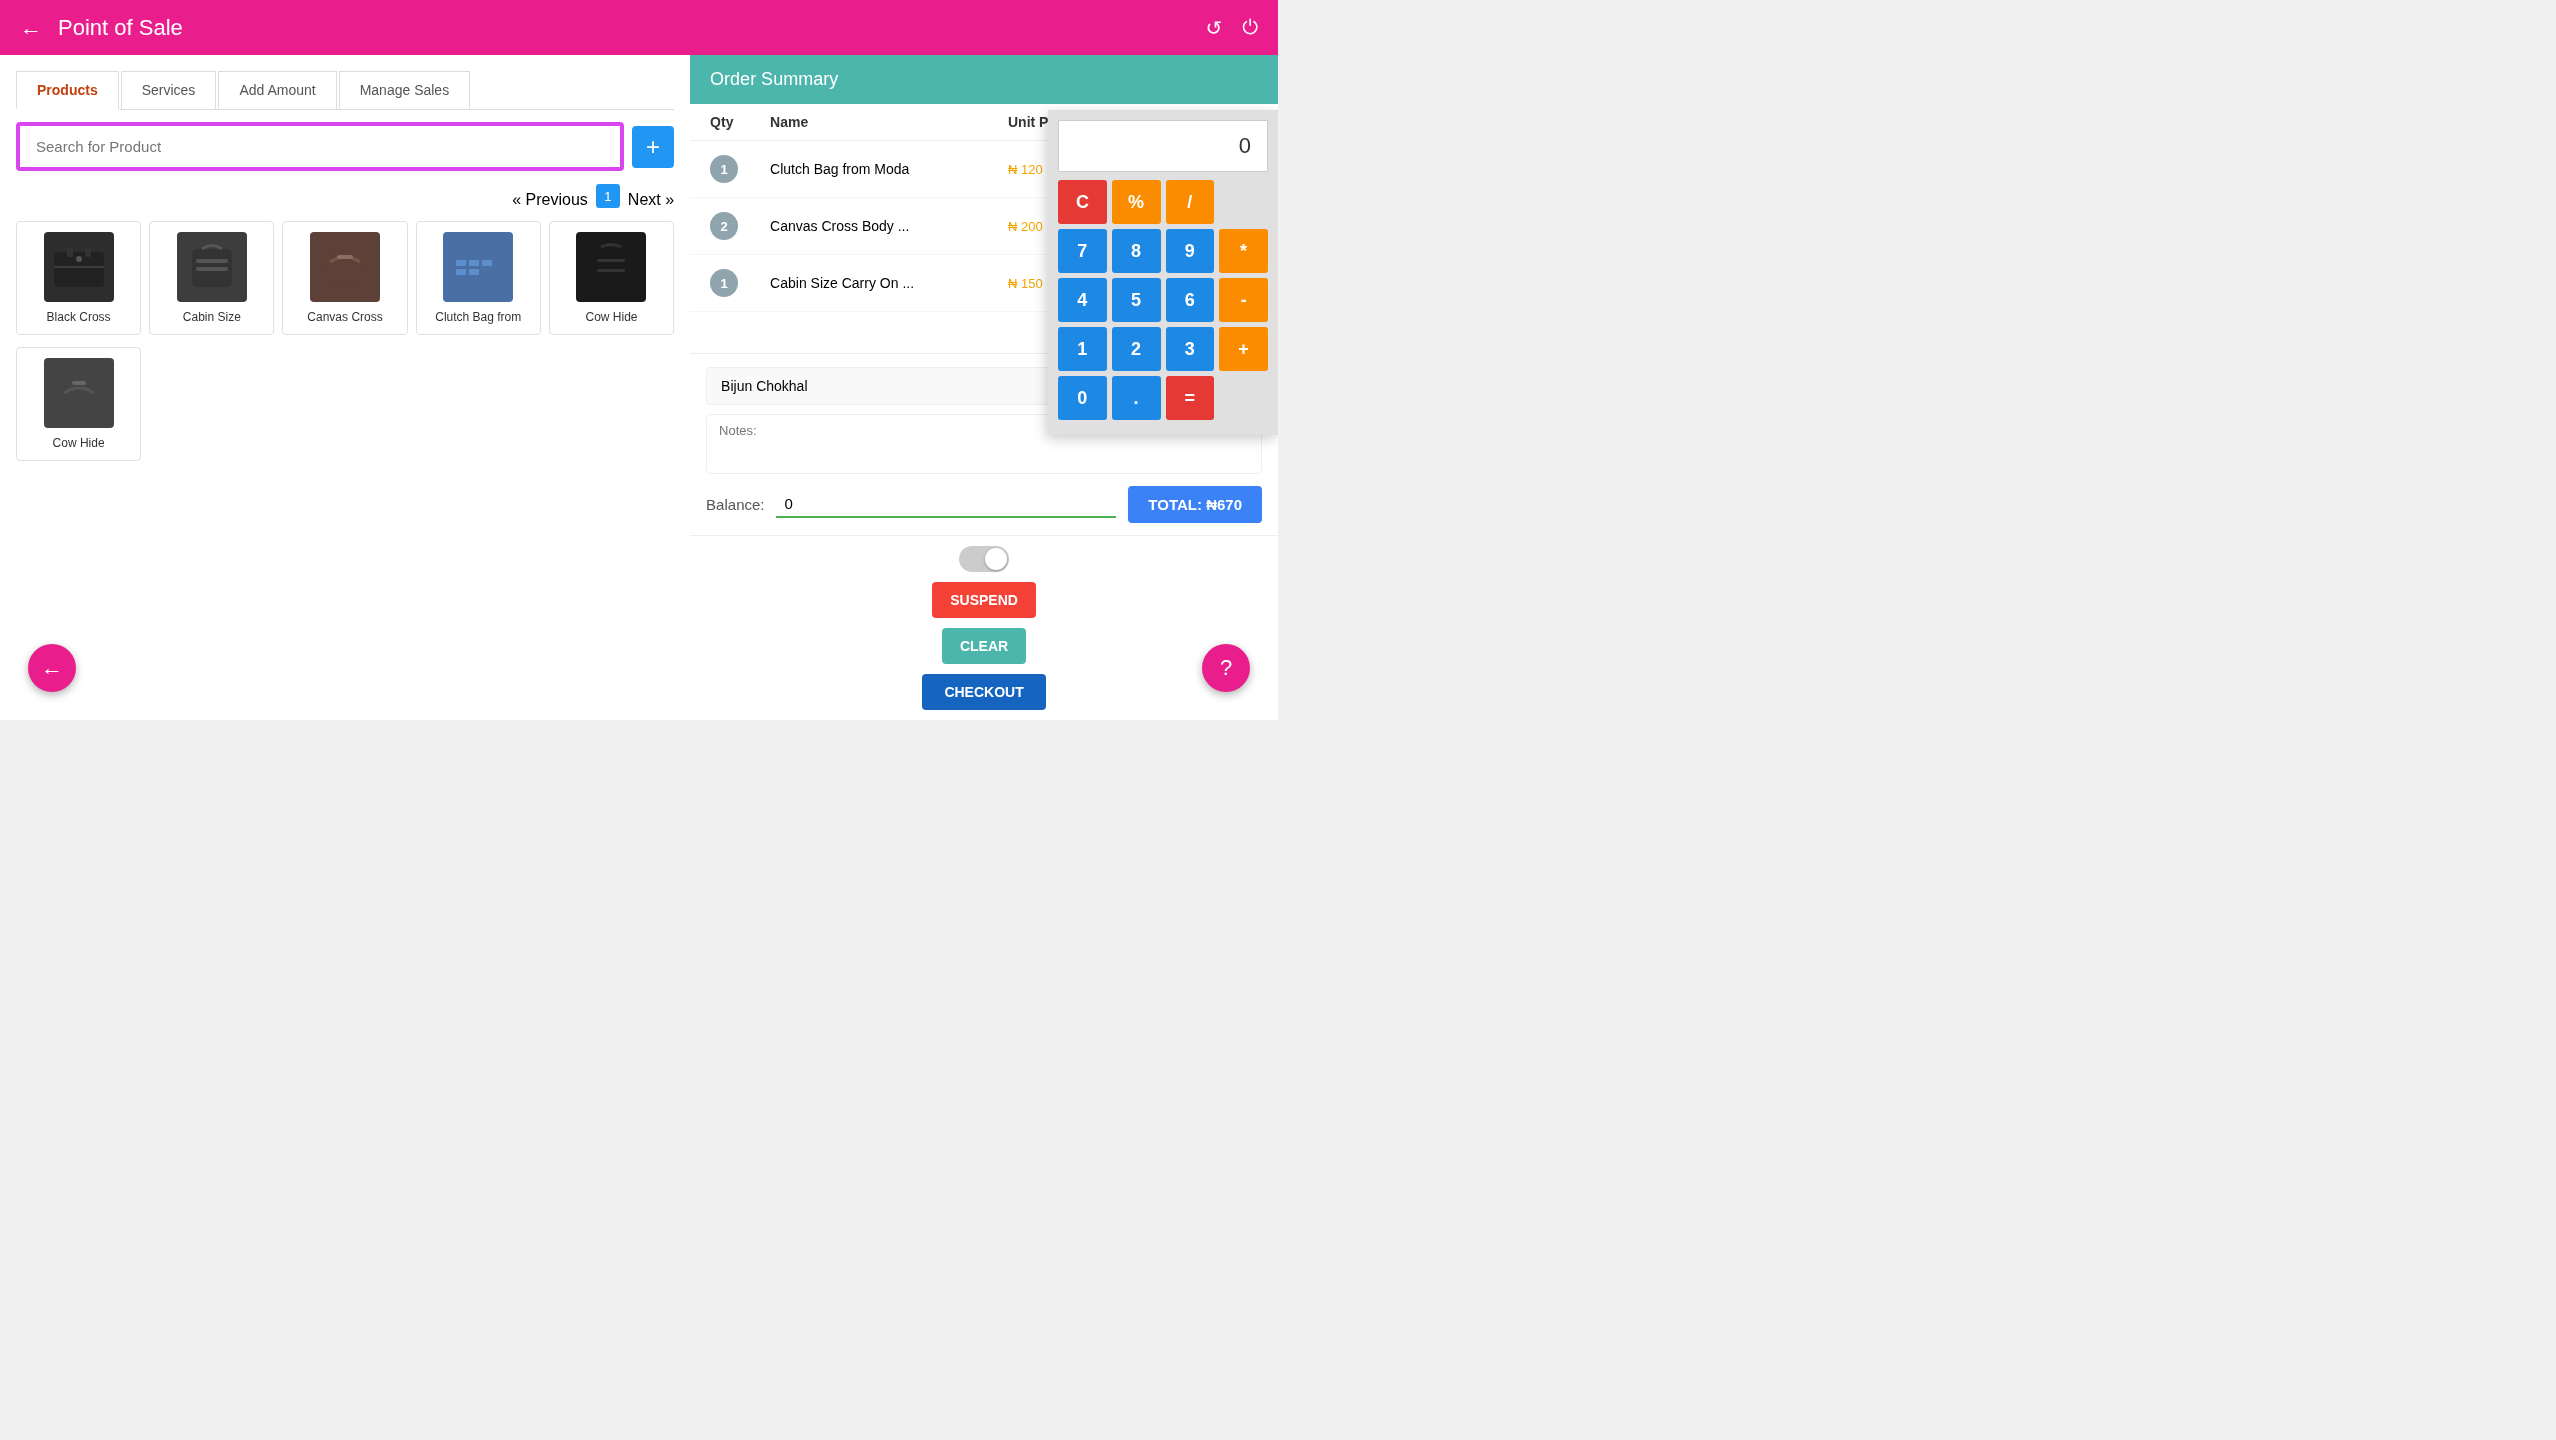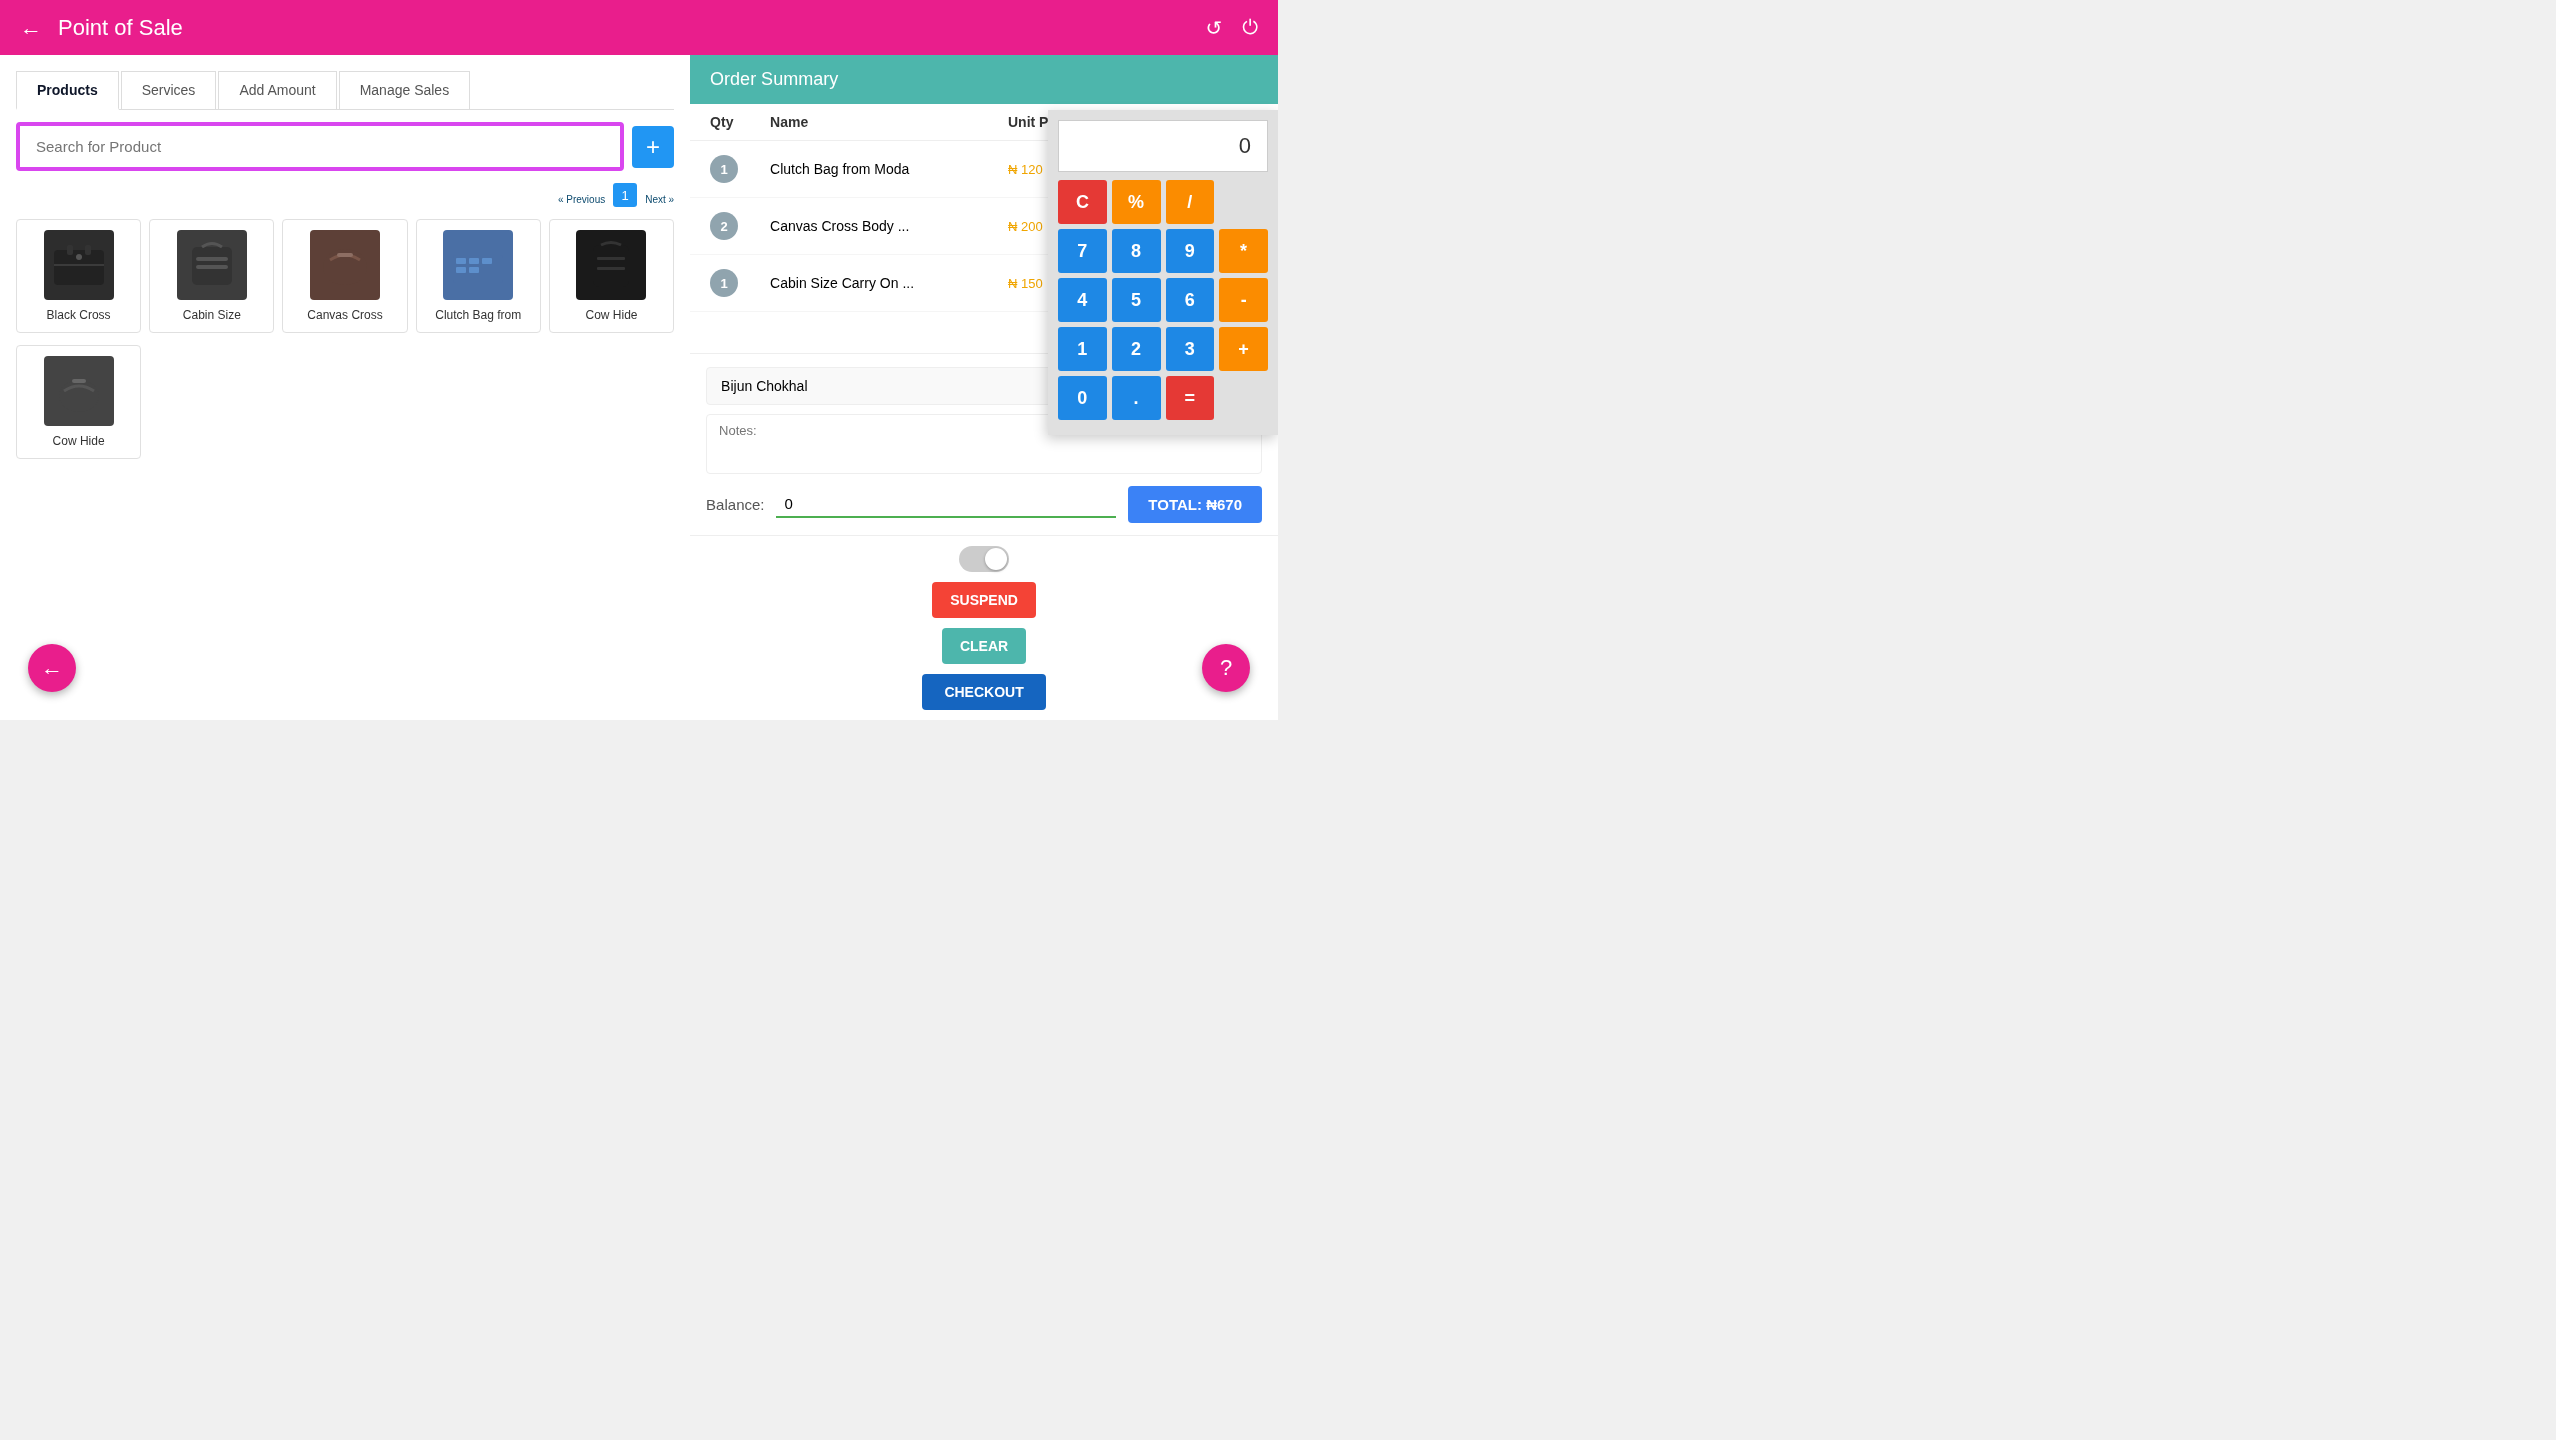--- a/index.html
+++ b/index.html
@@ -39,21 +39,21 @@
       padding: 10px 20px;
       cursor: pointer;
       font-size: 14px;
       color: #555;
       border: 1px solid #ddd;
       border-bottom: none;
       background: white;
       margin-right: 2px;
     }
     .tab.active {
-      color: #0f172a;
+      color: #c2410c;
       font-weight: 600;
       border-bottom: 2px solid white;
       margin-bottom: -1px;
     }
 
     
     .search-row { display: flex; gap: 8px; align-items: center; }
     .search-input {
       flex: 1;
       padding: 12px 16px;
@@ -72,21 +72,21 @@
       height: 42px;
       font-size: 24px;
       cursor: pointer;
       display: flex;
       align-items: center;
       justify-content: center;
     }
 
     
     .pagination { display: flex; align-items: center; justify-content: flex-end; gap: 8px; font-size: 13px; color: #888; }
-    .page-btn { background: none; border: none; cursor: pointer; color: #0c4a6e; font-size: 10px; margin-top: 8px; }
+    .page-btn { background: none; border: none; cursor: pointer; color: #000000; font-size: 16px; margin-top: 8px; }
     .page-num {
       background: #2196f3;
       color: white;
       border: none;
       border-radius: 3px;
       width: 24px;
       height: 24px;
       font-size: 13px;
       cursor: pointer;
       display: flex;

